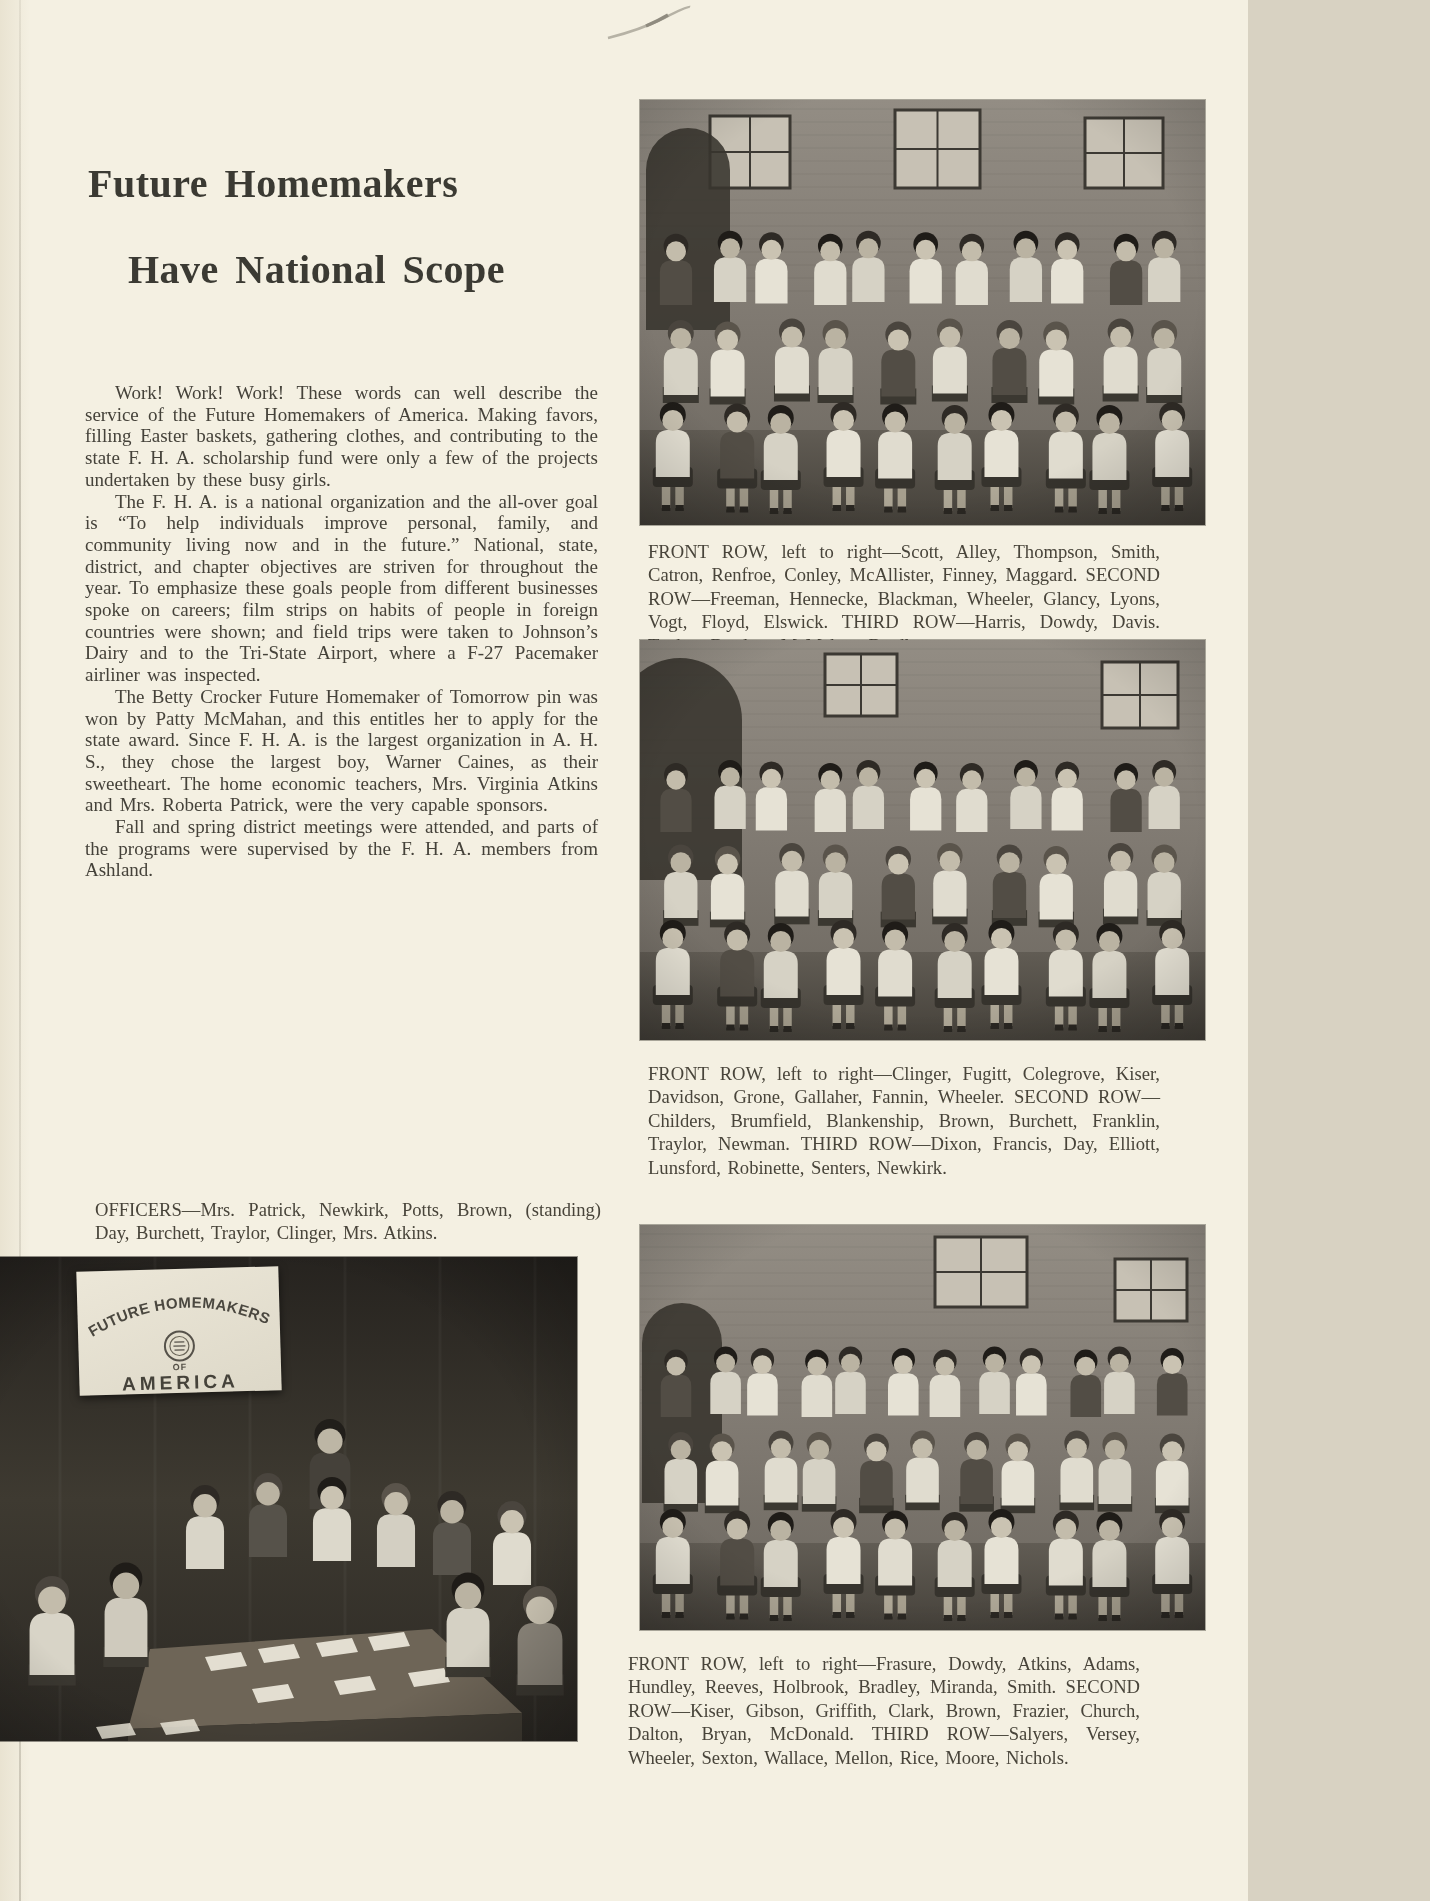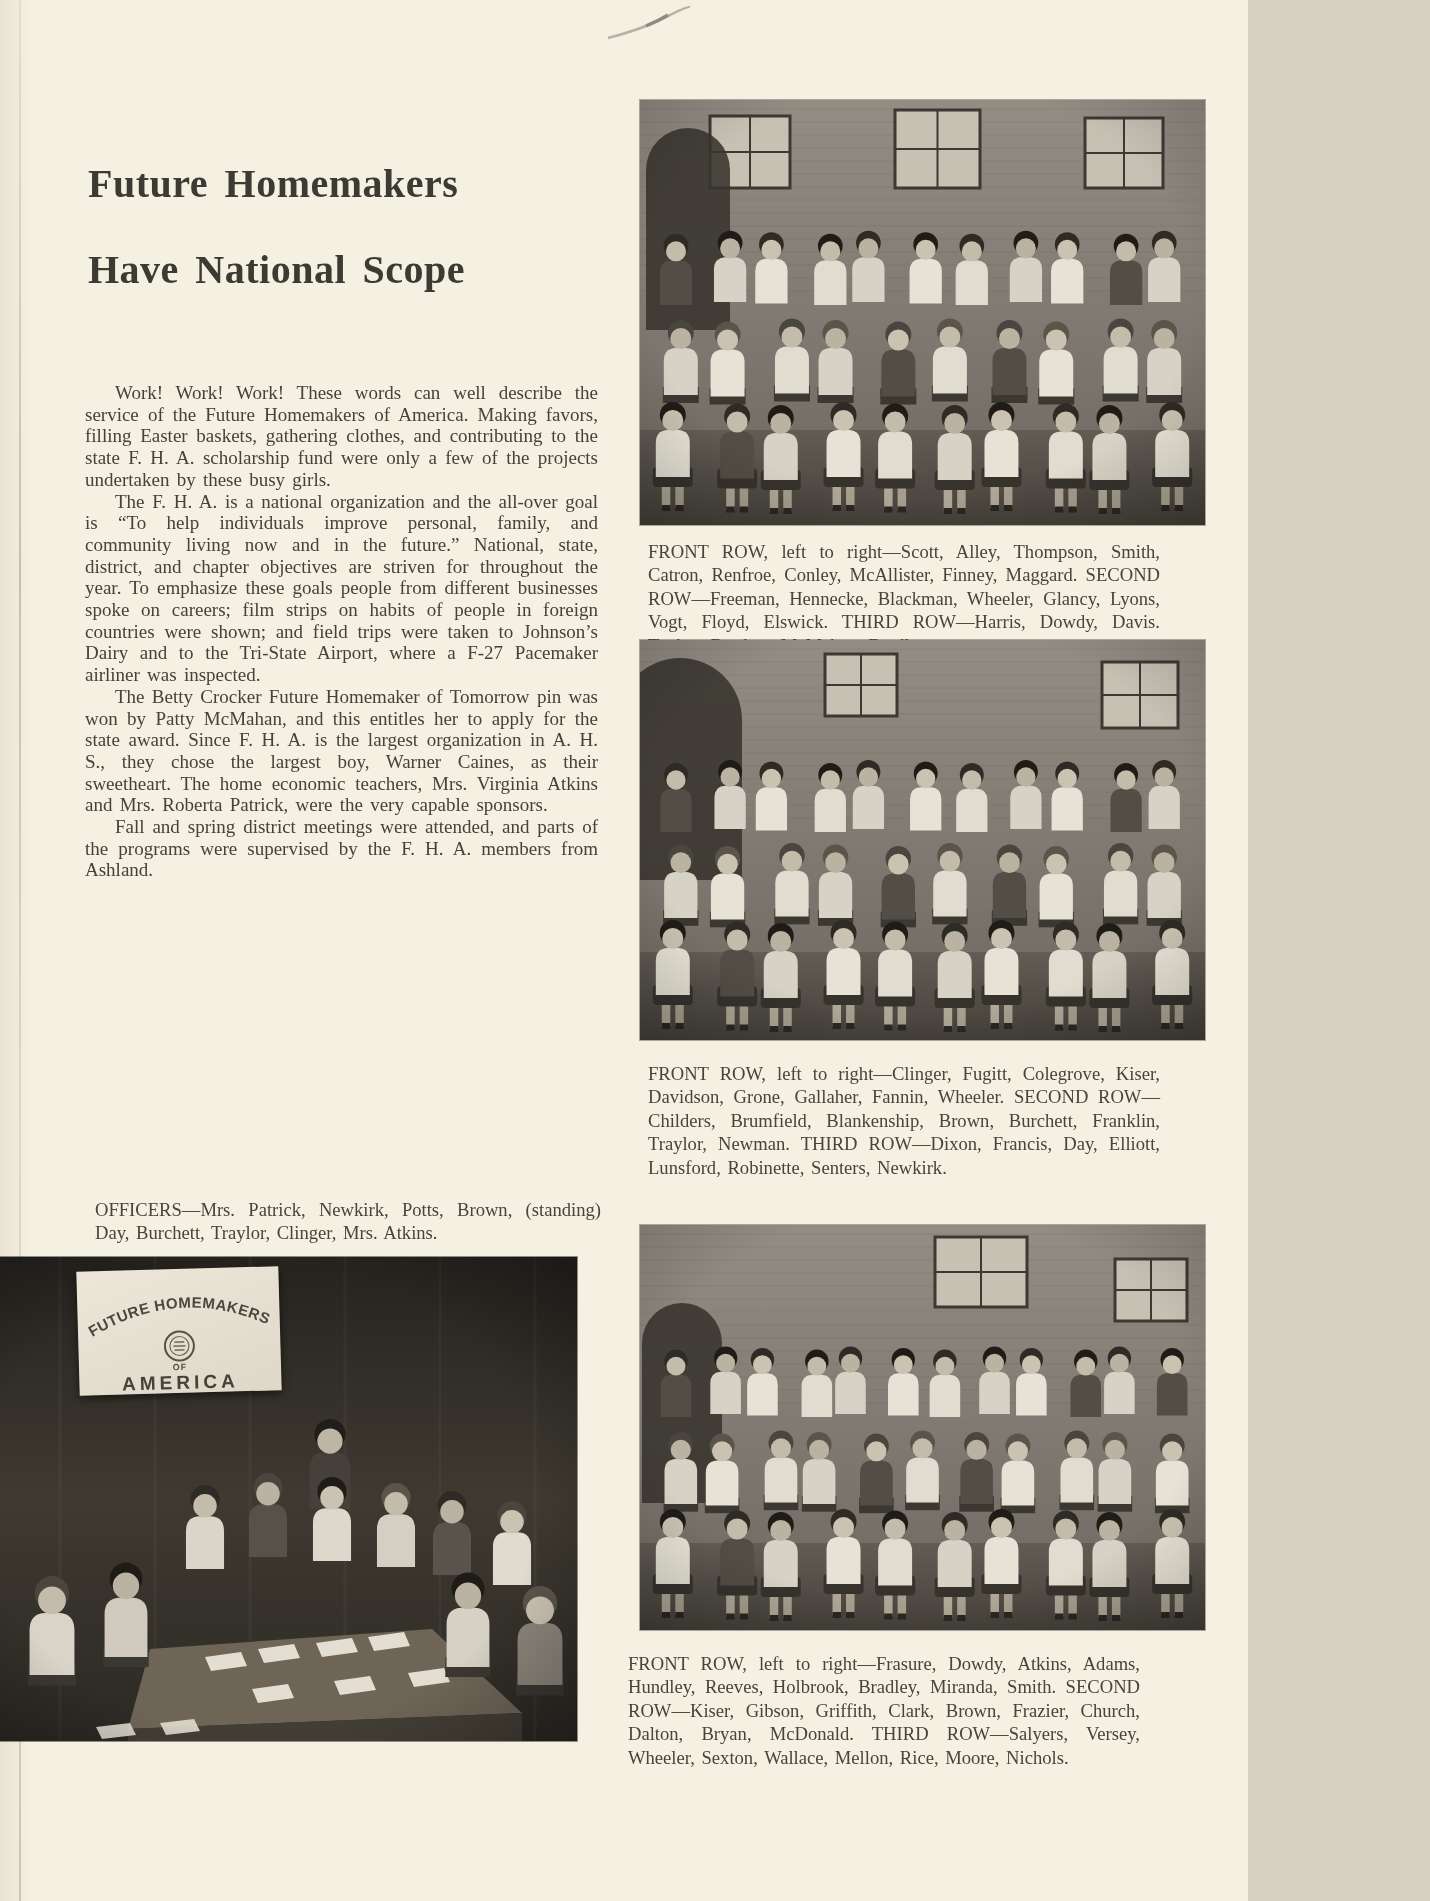--- a/index.html
+++ b/index.html
@@ -6,21 +6,21 @@
   .page{
     position:relative;width:1248px;height:1901px;overflow:hidden;
     background:linear-gradient(90deg,#e9e3d1 0px,#f4f0e2 30px,#f4f0e2 1400px,#eee9da 1430px);
     font-family:"Liberation Serif","DejaVu Serif",serif;
   }
   .crease{position:absolute;left:19px;top:0;width:2px;height:100%;
     background:linear-gradient(180deg,rgba(106,100,84,.10),rgba(106,100,84,.32) 30%,rgba(106,100,84,.14) 60%,rgba(106,100,84,.28) 100%);}
   .scratch{position:absolute;left:606px;top:4px;width:86px;height:38px;}
   .title{position:absolute;left:88px;top:158px;color:#3b3a33;}
   .title-line{font-size:40px;font-weight:bold;line-height:52px;letter-spacing:.5px;word-spacing:6px;white-space:nowrap;}
-  .title-line + .title-line{margin-top:34px;}
+  .title-line + .title-line{margin-top:34px;margin-left:40px;}
   .article{position:absolute;left:85px;top:382px;width:513px;color:#45423a;
     font-size:19px;line-height:21.7px;text-align:justify;word-spacing:2.5px;}
   .article p{margin:0;text-indent:30px;}
   .caption{position:absolute;color:#48443a;font-size:18.6px;line-height:23.4px;
     text-align:justify;word-spacing:2px;}
   .cap1{left:648px;top:540px;width:512px;}
   .cap2{left:648px;top:1062px;width:512px;}
   .cap3{left:628px;top:1652px;width:512px;}
   .officers-cap{left:95px;top:1198px;width:506px;}
   .photo{position:absolute;overflow:hidden;box-shadow:0 0 0 1px rgba(55,52,45,.40);background:#6e6962;}

